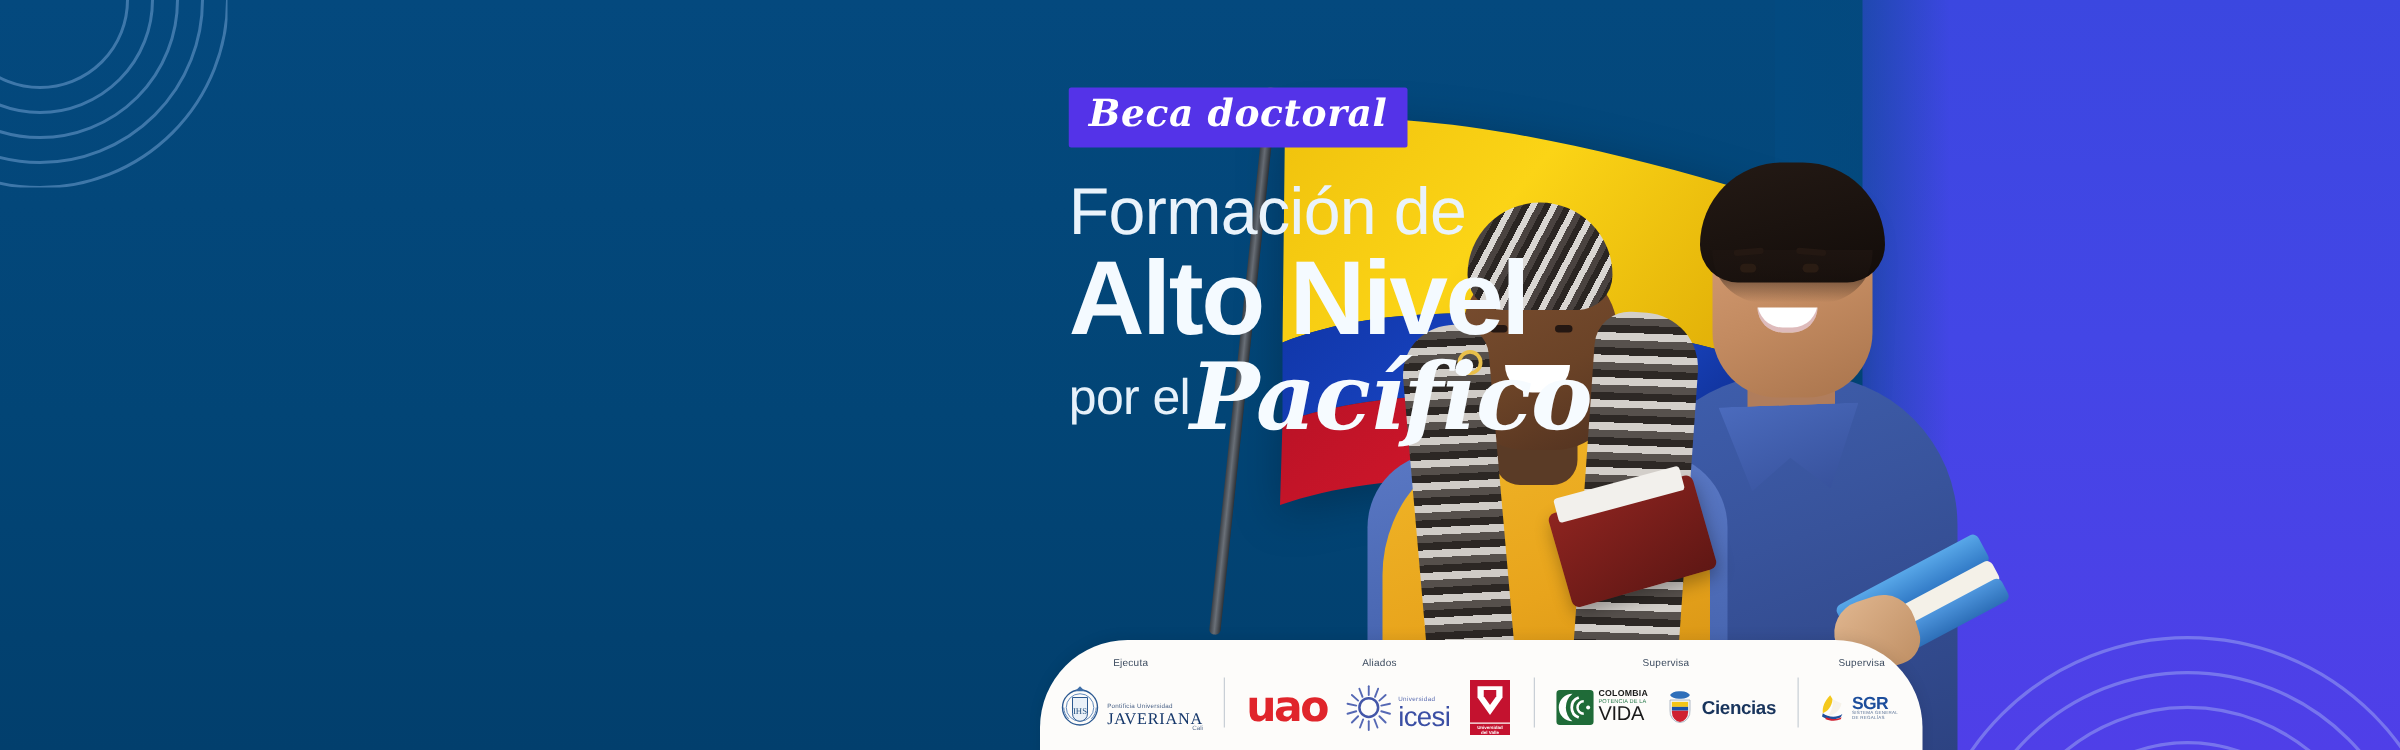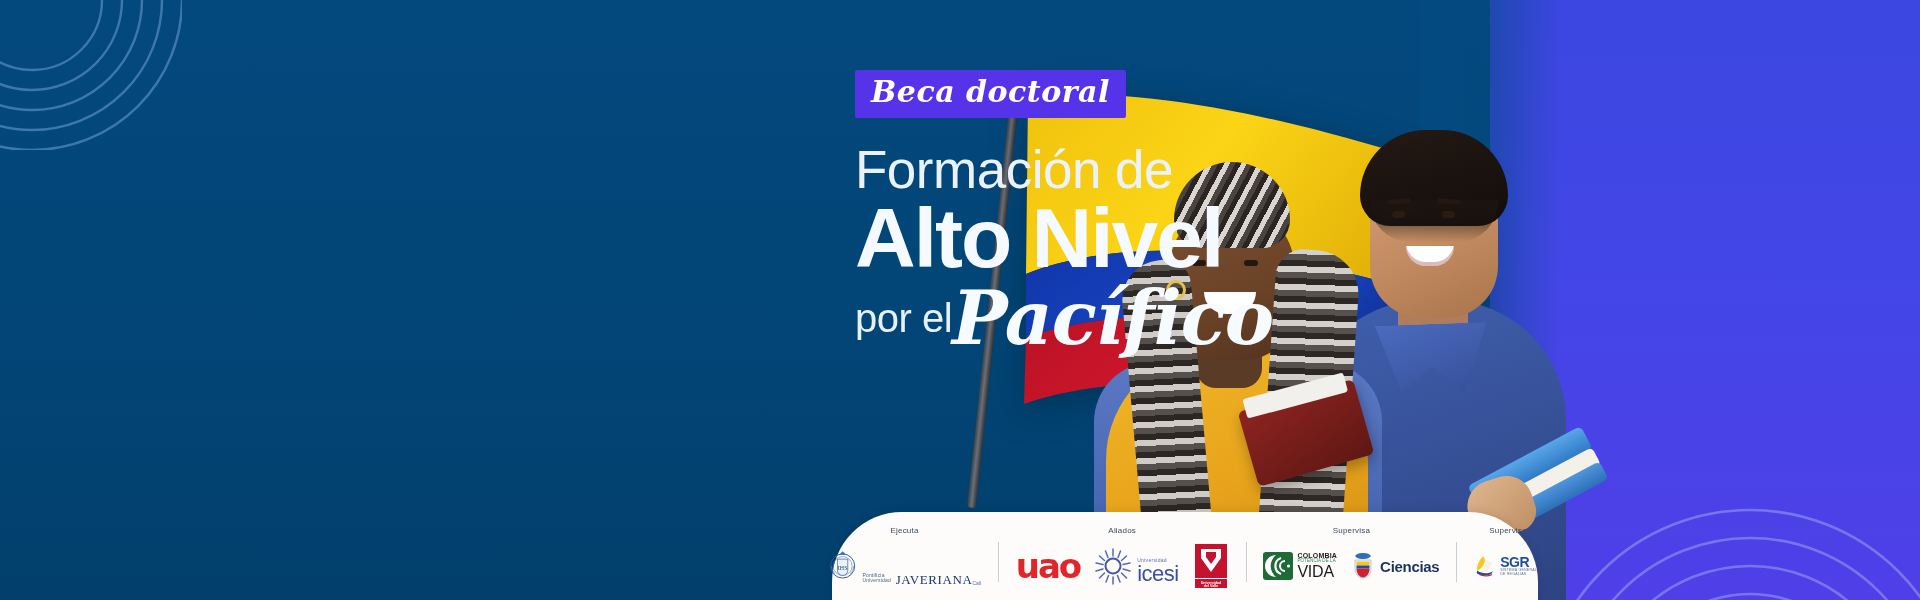--- a/index.html
+++ b/index.html
@@ -262,21 +262,21 @@
   .divider{
     width:1px; background:#c9cfd6; align-self:stretch;
     margin:16px 4px 8px 4px;
   }
 
   
   .lg{ display:flex; align-items:flex-end; gap:5px; }
 
   
   .jav-crest{ width:34px; height:40px; }
-  .jav-text{ display:flex; flex-direction:row; line-height:1; color:#16386b; }
+  .jav-text{ display:flex; flex-direction:column; line-height:1; color:#16386b; }
   .jav-top{ font-size:5px; letter-spacing:.2px; color:#4a6287; }
   .jav-main{ font-family:"Liberation Serif", serif; font-size:13px; letter-spacing:.6px; font-weight:400; }
   .jav-sub{ font-size:5px; align-self:flex-end; color:#5b7090; }
 
   
   .uao{ font-size:34px; font-weight:700; color:#e0252b; letter-spacing:-2px; line-height:1; font-family:"DejaVu Sans", sans-serif; }
 
   
   .icesi-mark{ width:38px; height:38px; }
   .icesi-text{ display:flex; flex-direction:column; line-height:1; }

